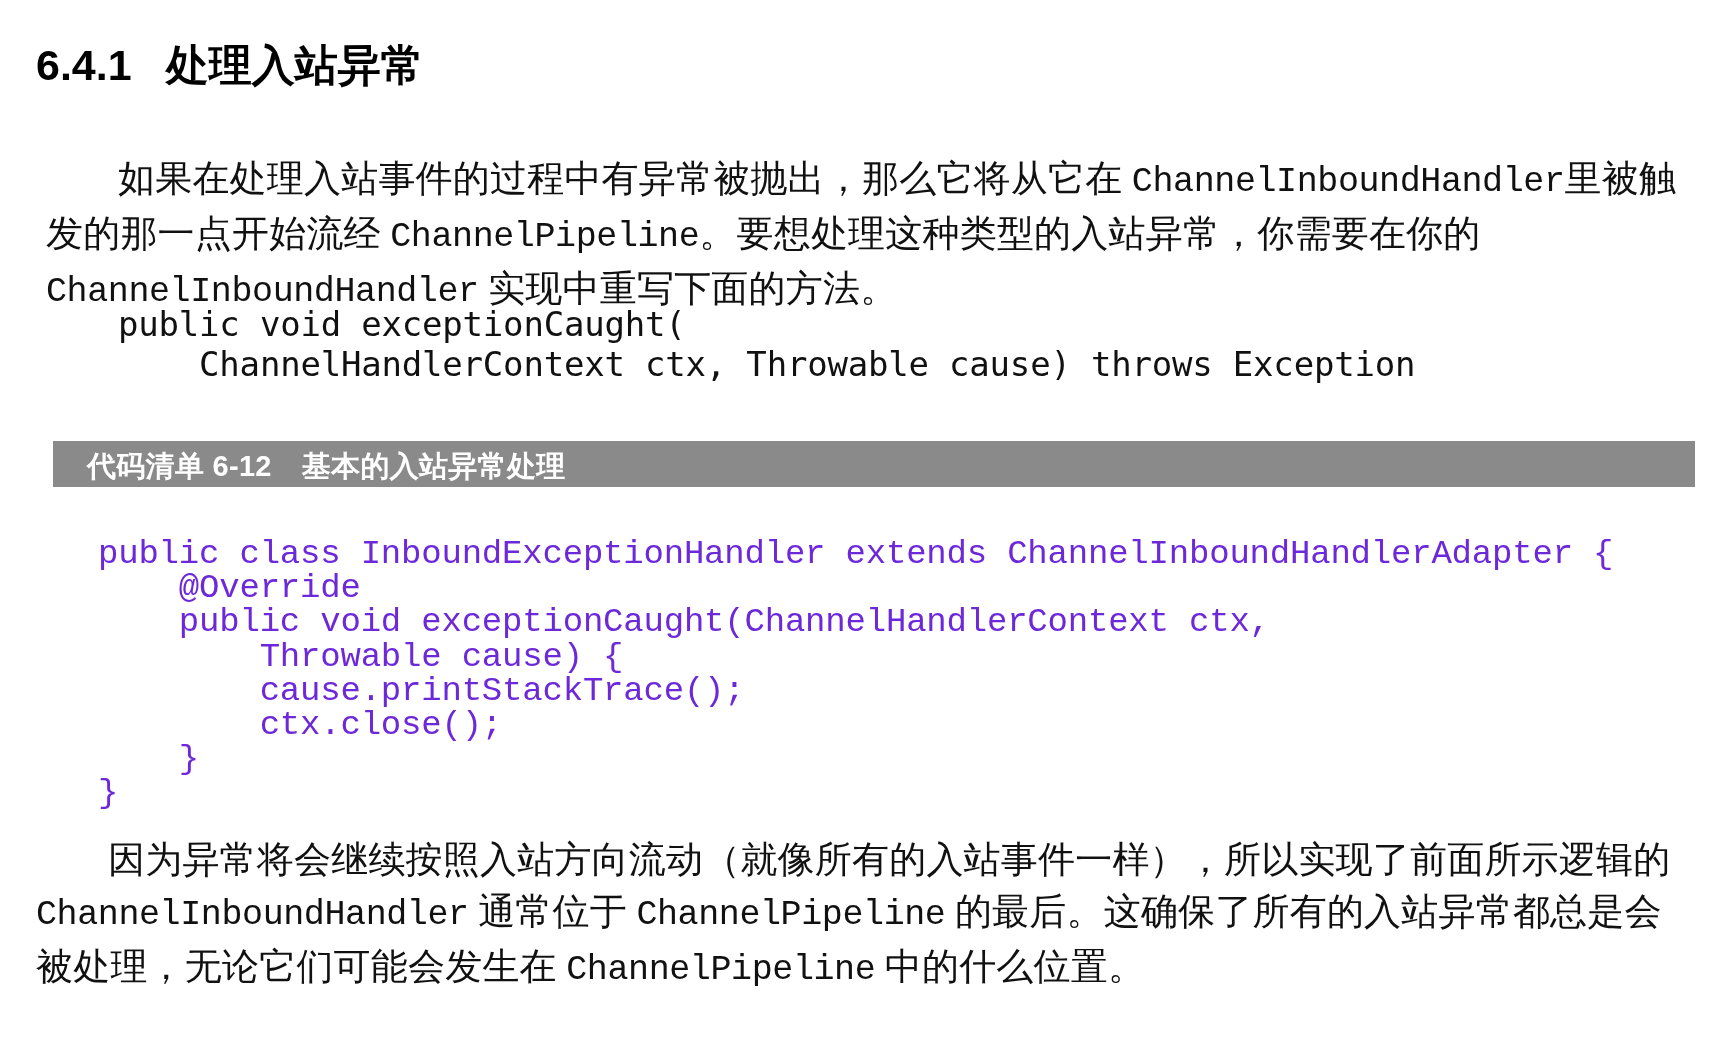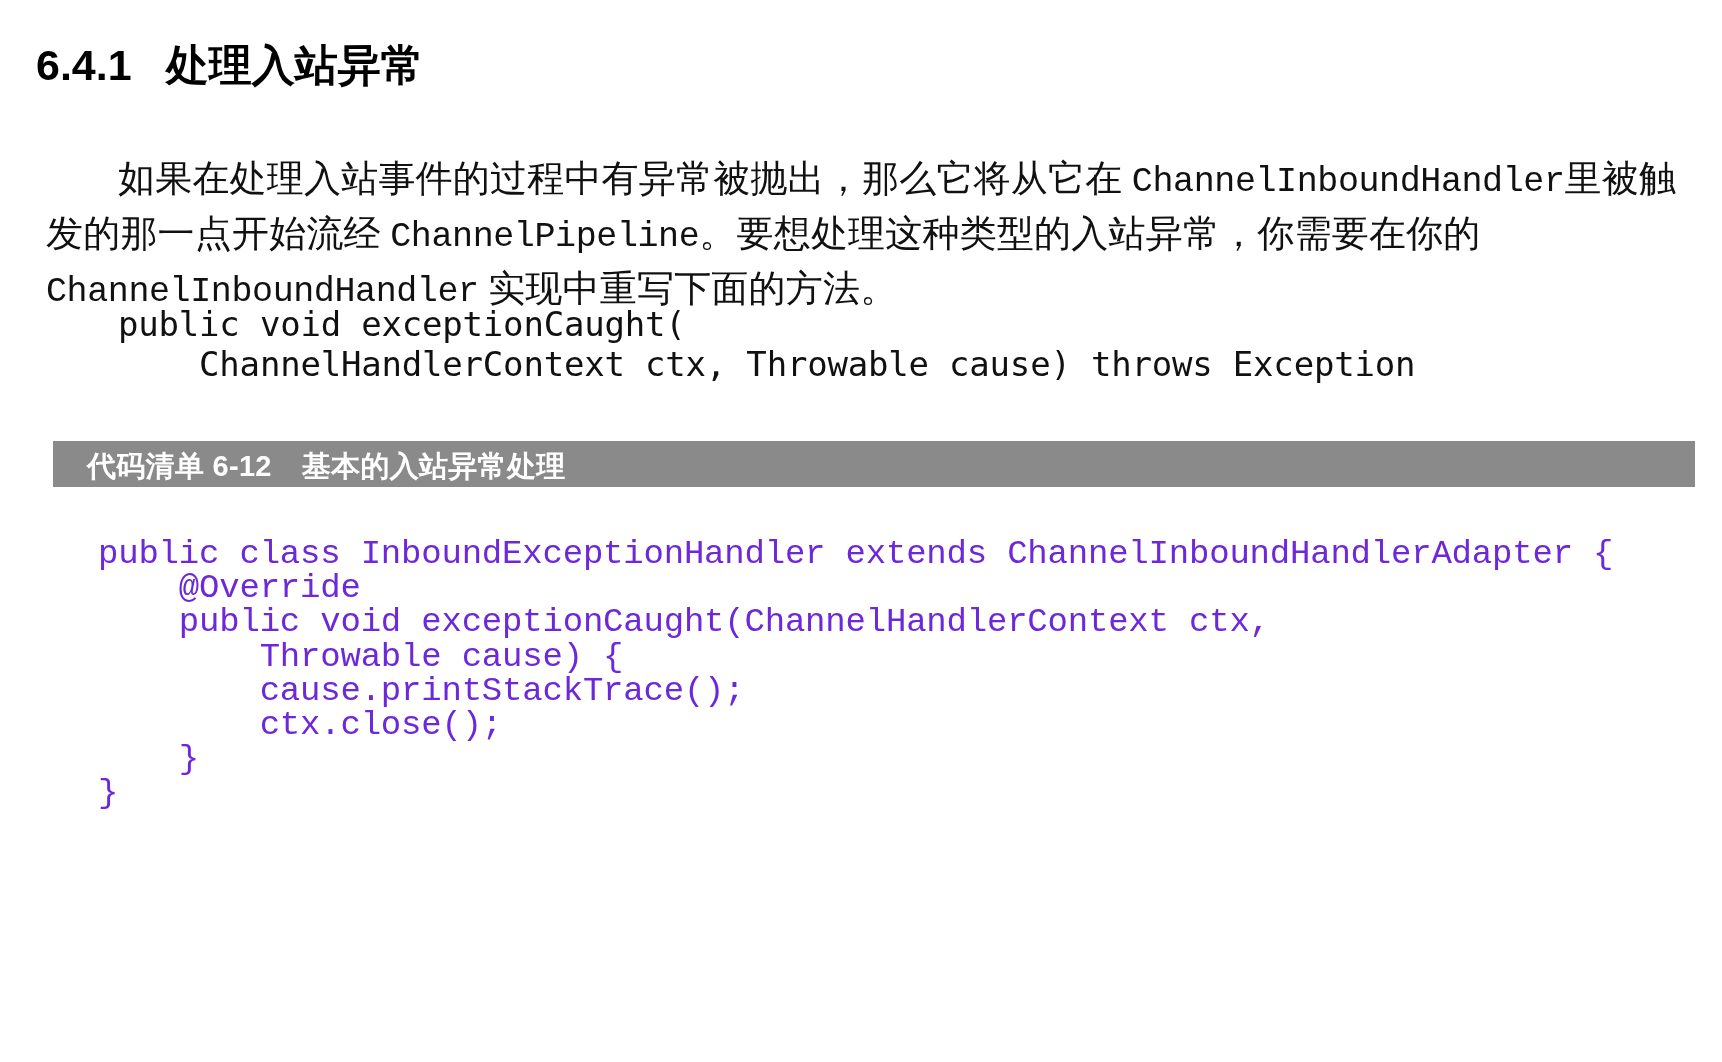--- a/index.html
+++ b/index.html
@@ -121,14 +121,15 @@
   <pre class="code-inline"><code>public void exceptionCaught(</code>
 <code>    ChannelHandlerContext ctx, Throwable cause) throws Exception</code></pre>
 
 
   <div class="listing-bar">
     <div class="listing-bar-text"><span>代码清单 6-12</span><span class="sep"></span><span>基本的入站异常处理</span></div>
   </div>
 
   <pre class="code-listing"><span class="cl">public class InboundExceptionHandler extends ChannelInboundHandlerAdapter {</span><span class="cl">    @Override</span><span class="cl">    public void exceptionCaught(ChannelHandlerContext ctx,</span><span class="cl">        Throwable cause) {</span><span class="cl">        cause.printStackTrace();</span><span class="cl">        ctx.close();</span><span class="cl">    }</span><span class="cl">}</span></pre>
 
+  <p class="para para-3"><span class="indent"></span><span>因为异常将会继续按照入站方向流动（就像所有的入站事件一样），所以实现了前面所示逻辑的 </span><span class="mono">ChannelInboundHandler</span><span> 通常位于 </span><span class="mono">ChannelPipeline</span><span> 的最后。这确保了所有的入站异常都总是会被处理，无论它们可能会发生在 </span><span class="mono">ChannelPipeline</span><span> 中的什么位置。</span></p>
 
 </div>
 
 </body></html>

